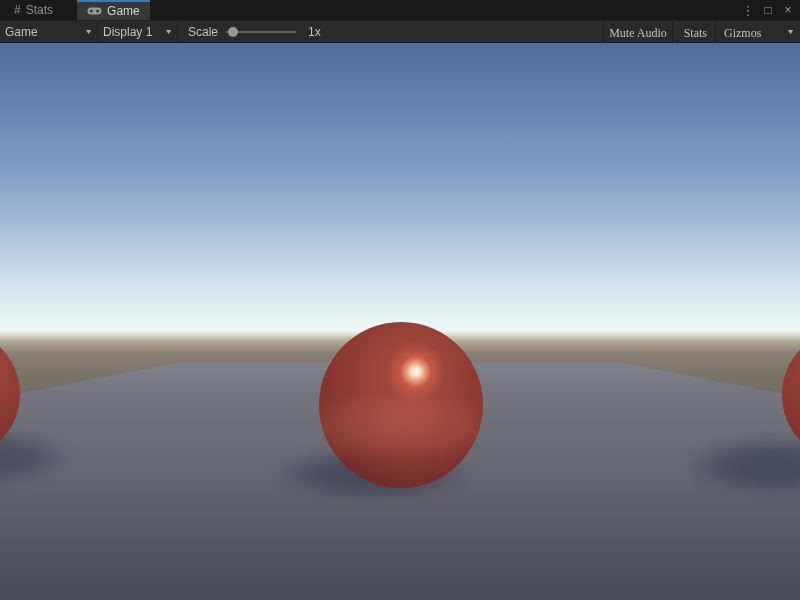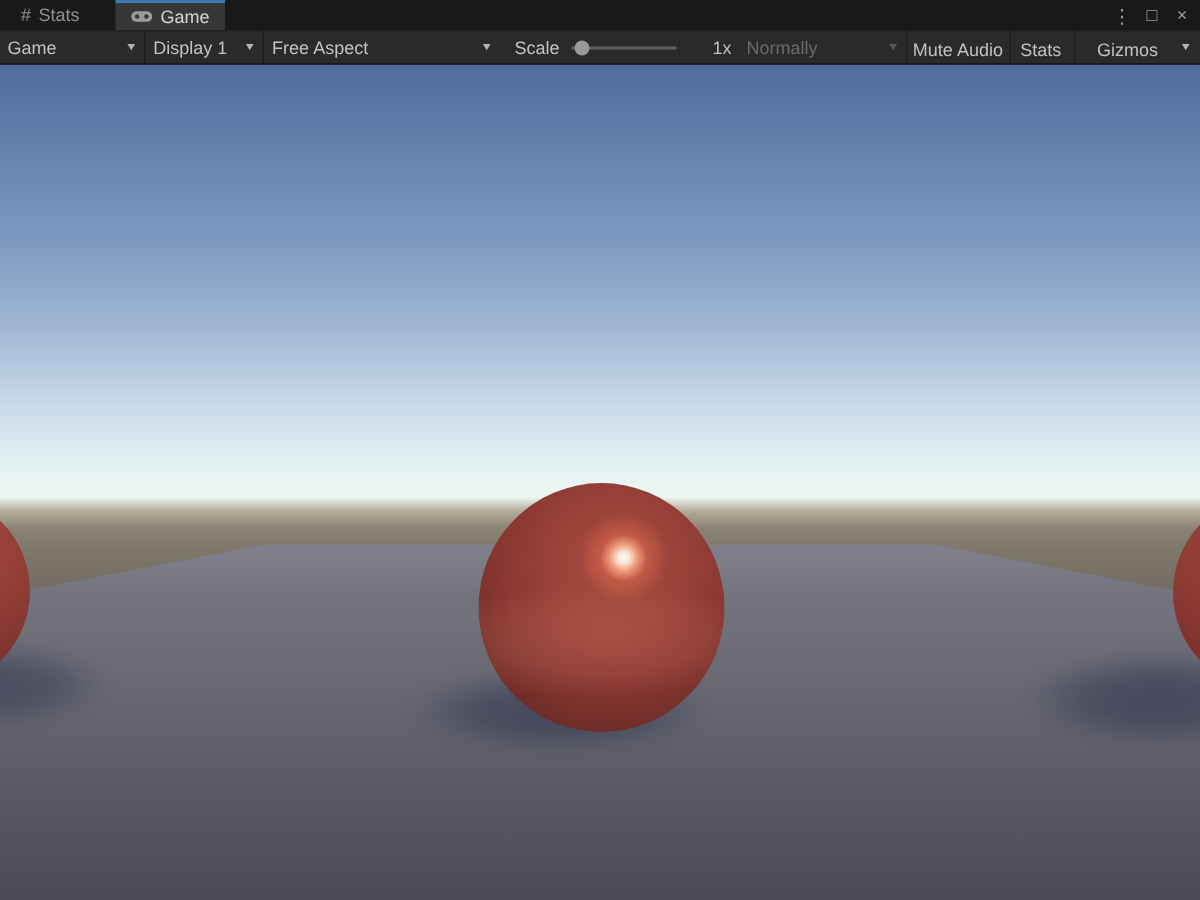--- a/index.html
+++ b/index.html
@@ -30,28 +30,28 @@
   .arrow{font-size:7px;color:#b2b2b2;margin-left:6px;transform:scaleX(1.25);}
   .sep{width:1px;background:#1d1d1d;height:100%;}
   .dd-game{width:97px;}
   .dd-display{width:79px;justify-content:space-between;}
   .dd-aspect{width:158px;}
   .scale-group{display:flex;align-items:center;padding-left:10px;}
   .scale-label{margin-right:8px;}
   .slider{position:relative;width:70px;height:12px;display:flex;align-items:center;}
   .slider-track{position:absolute;left:0;right:0;top:5.5px;height:1.5px;background:#5f5f5f;}
   .slider-knob{position:absolute;left:2px;top:1px;width:10px;height:10px;border-radius:50%;background:#999;}
-  .scale-value{margin-left:24px;color:#c2c2c2;}
+  .scale-value{margin-left:12px;color:#c2c2c2;}
   .tb-spacer{flex:1;}
   .dd-playmode{width:112px;color:#6b6b6b;}
   .dd-playmode .arrow{color:#5a5a5a;}
-  .btn{padding:12px 8px;color:#c2c2c2;}
+  .btn{padding:12px 8px;color:#c2c2c2;font-family:Liberation Serif, serif;}
   .btn-mute{width:68px;justify-content:center;}
   .btn-stats{width:42px;justify-content:flex-end;}
-  .dd-gizmos{width:64px;justify-content:flex-end;}
+  .dd-gizmos{width:64px;justify-content:flex-start;}
   .gizmos-arrow{width:20px;justify-content:center;}
   
   .viewport{position:absolute;left:0;top:43px;width:800px;height:557px;overflow:hidden;background:#000;}
   .sky{position:absolute;left:0;top:0;width:800px;height:298px;
     background:linear-gradient(to bottom,
       #506c9c 0%, #6583af 20%, #7e9ac2 40%, #9fb6d4 58%,
       #c3d5e7 74%, #ddeaf0 86%, #e9f6f2 94%, #ecfaf5 100%);}
   .far-ground{position:absolute;left:0;top:288px;width:800px;height:72px;
     background:linear-gradient(to bottom,
       #ecf8f2 0%, #b3a999 14%, #8a8274 30%, #7c7569 55%, #6f6960 100%);}
@@ -111,37 +111,29 @@
     <div class="tb-item tb-dd dd-game">
       <span>Game</span>
       <span class="arrow">▼</span>
     </div>
     <div class="sep"></div>
     <div class="tb-item tb-dd dd-display">
       <span>Display 1</span>
       <span class="arrow">▼</span>
     </div>
     <div class="sep"></div>
-    <div class="tb-item tb-dd dd-aspect">
-      <span>Free Aspect</span>
-      <span class="arrow">▼</span>
-    </div>
     <div class="tb-item scale-group">
       <span class="scale-label">Scale</span>
       <span class="slider">
         <span class="slider-track"></span>
         <span class="slider-knob"></span>
       </span>
       <span class="scale-value">1x</span>
     </div>
     <div class="tb-spacer"></div>
-    <div class="tb-item tb-dd dd-playmode">
-      <span>Normally</span>
-      <span class="arrow">▼</span>
-    </div>
     <div class="sep"></div>
     <div class="tb-item btn btn-mute">
       <span>Mute Audio</span>
     </div>
     <div class="sep"></div>
     <div class="tb-item btn btn-stats">
       <span>Stats</span>
     </div>
     <div class="sep"></div>
     <div class="tb-item btn dd-gizmos">

